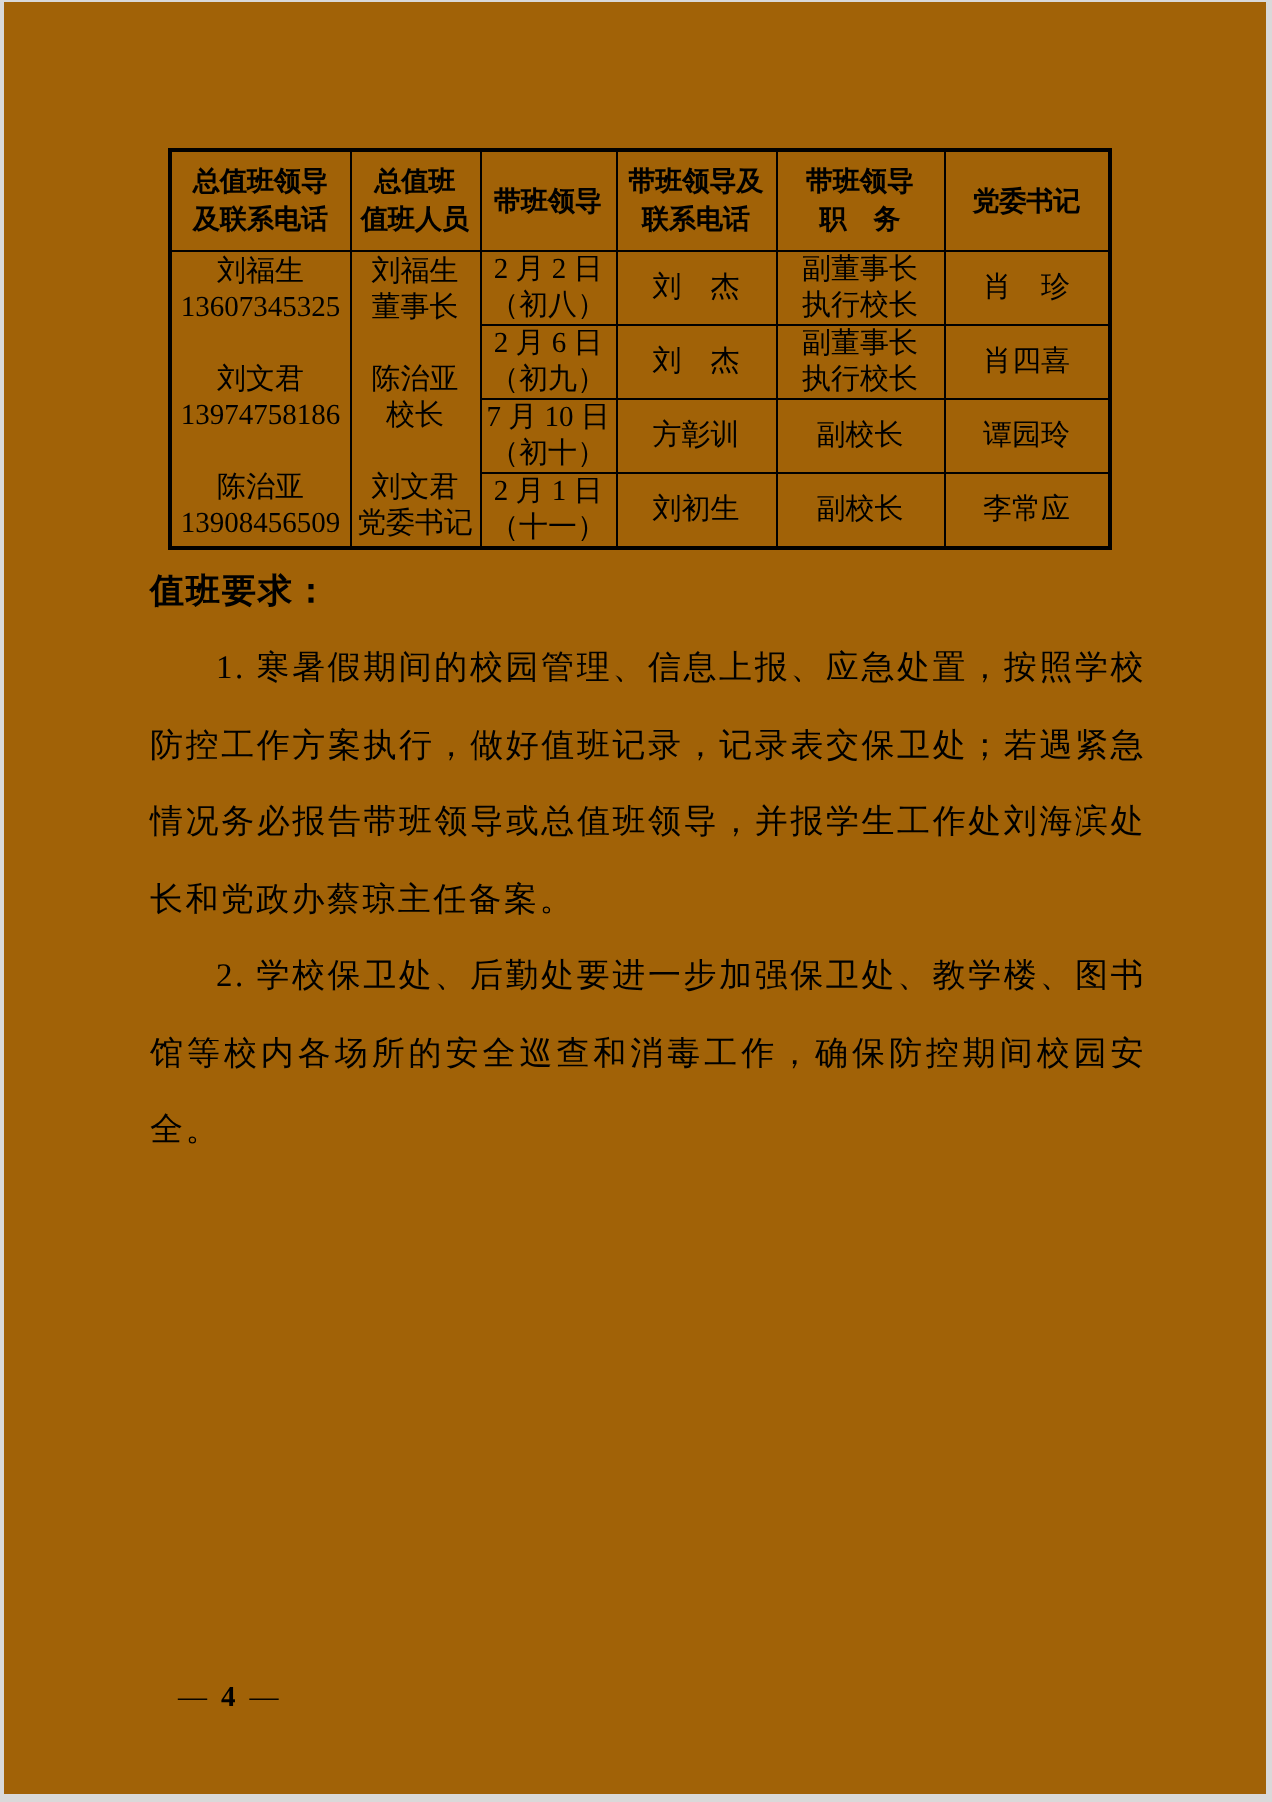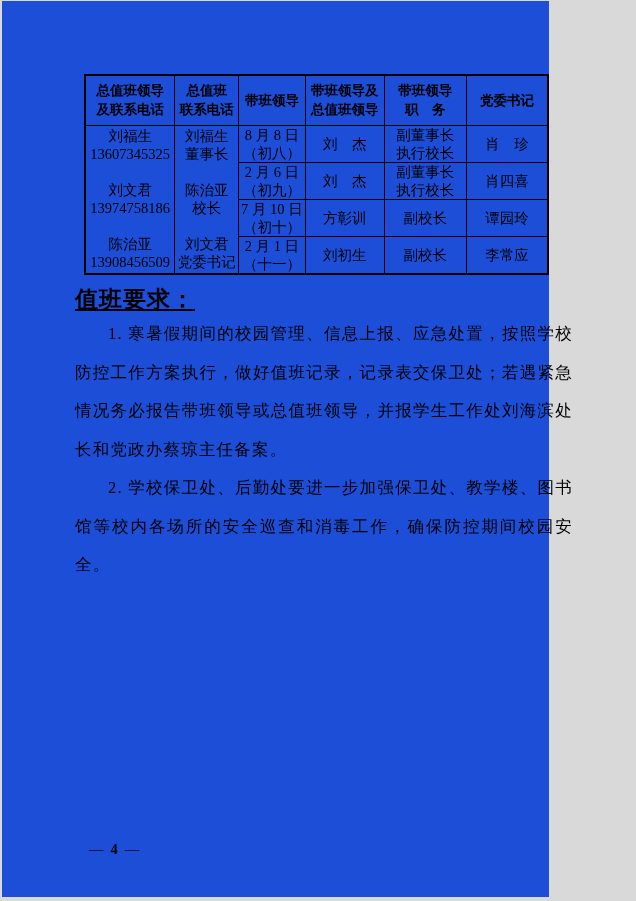--- a/index.html
+++ b/index.html
@@ -12,23 +12,23 @@
     background: #d9d9d9;
     position: relative;
     font-family: "Liberation Serif", "DejaVu Serif", serif;
     color: #000;
     overflow: hidden;
   }
   .page {
     position: absolute;
     left: 2px;
     top: 1px;
-    width: 547px;
+    width: 631px;
     height: 896px;
-    background: #1d4ed8;
+    background: #a16207;
   }
 
   
   .duty-table {
     position: absolute;
     left: 82px;
     top: 73px;
     border-collapse: collapse;
     table-layout: fixed;
     border: 2px solid #000;
@@ -58,23 +58,22 @@
   .duty-table td.merged { line-height: 18px; text-align: center; }
 
   
   .req-heading {
     position: absolute;
     left: 73px;
     top: 283px;
     margin: 0;
     font-family: "Liberation Sans", "DejaVu Sans", sans-serif;
     font-weight: 700;
-    font-size: 23px;
+    font-size: 17px;
     letter-spacing: 1px;
-    text-decoration: underline;
   }
   .req-body {
     position: absolute;
     left: 73px;
     top: 314px;
     width: 498px;
   }
   .req-body p {
     margin: 0;
     font-family: "Liberation Serif", "DejaVu Serif", serif;
@@ -111,24 +110,24 @@
       <col style="width:68px">
       <col style="width:80px">
       <col style="width:84px">
       <col style="width:83px">
     </colgroup>
     <thead>
       <tr>
         <th>总值班领导
 及联系电话</th>
         <th>总值班
-联系电话</th>
+值班人员</th>
         <th>带班领导</th>
         <th>带班领导及
-总值班领导</th>
+联系电话</th>
         <th>带班领导
 职　务</th>
         <th>党委书记</th>
       </tr>
     </thead>
     <tbody>
       <tr>
         <td class="merged" rowspan="4">刘福生
 13607345325
 
@@ -138,21 +137,21 @@
 陈治亚
 13908456509</td>
         <td class="merged" rowspan="4">刘福生
 董事长
 
 陈治亚
 校长
 
 刘文君
 党委书记</td>
-        <td>8 月 8 日
+        <td>2 月 2 日
 （初八）</td>
         <td>刘　杰</td>
         <td>副董事长
 执行校长</td>
         <td>肖　珍</td>
       </tr>
       <tr>
         <td>2 月 6 日
 （初九）</td>
         <td>刘　杰</td>

